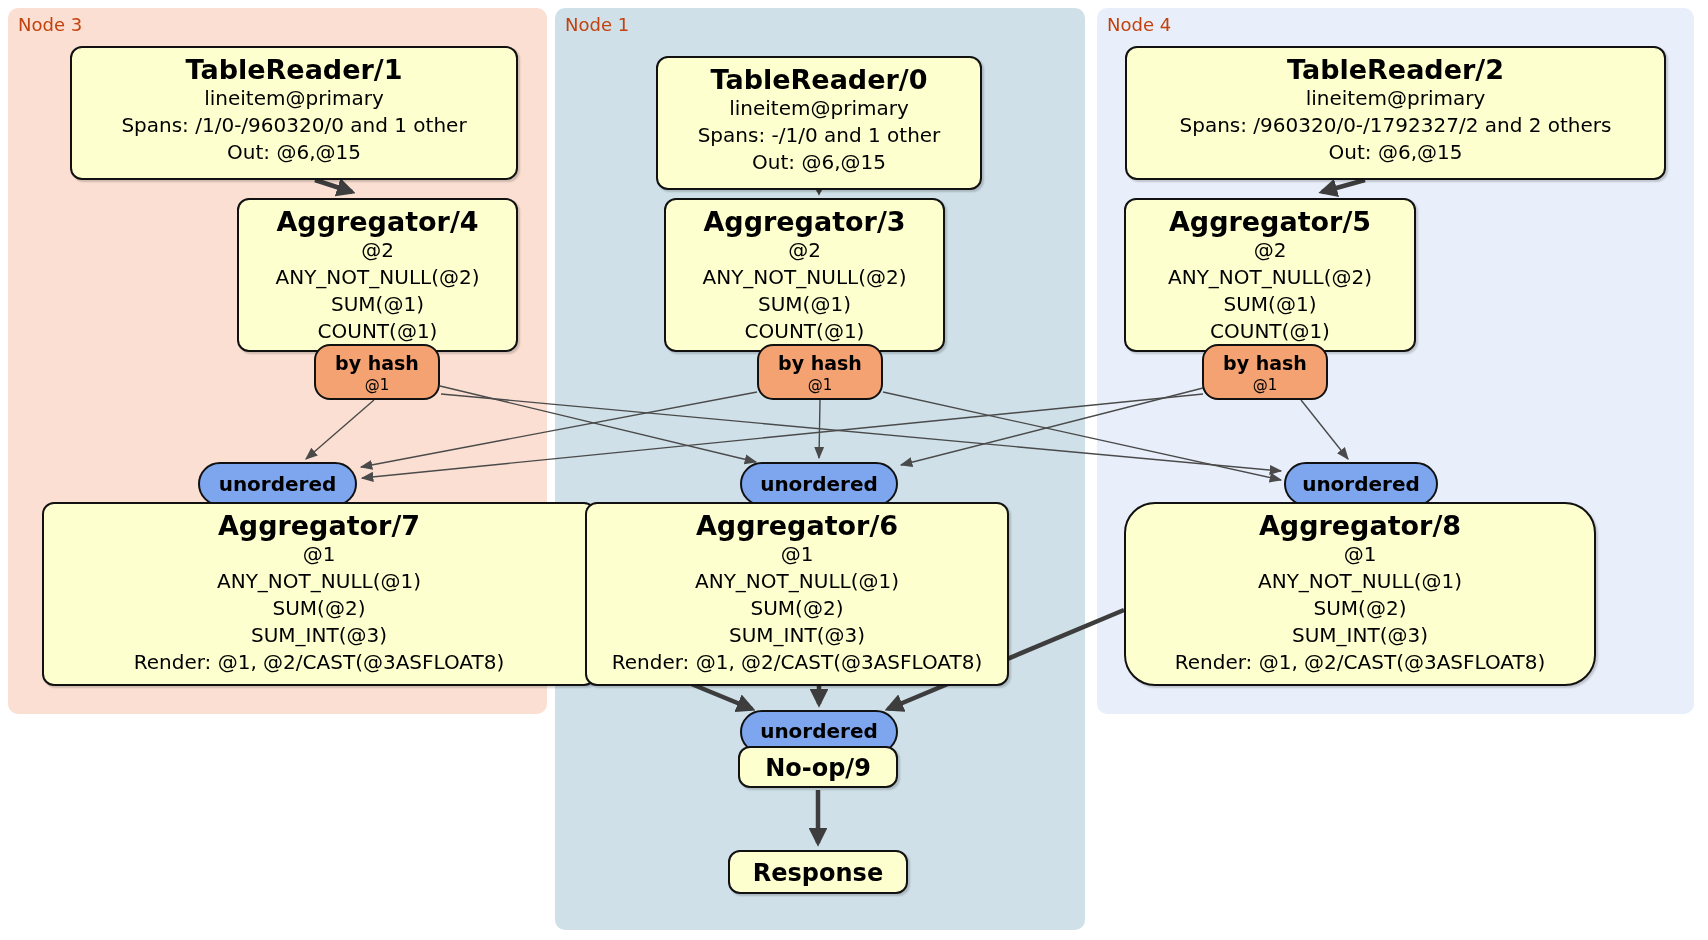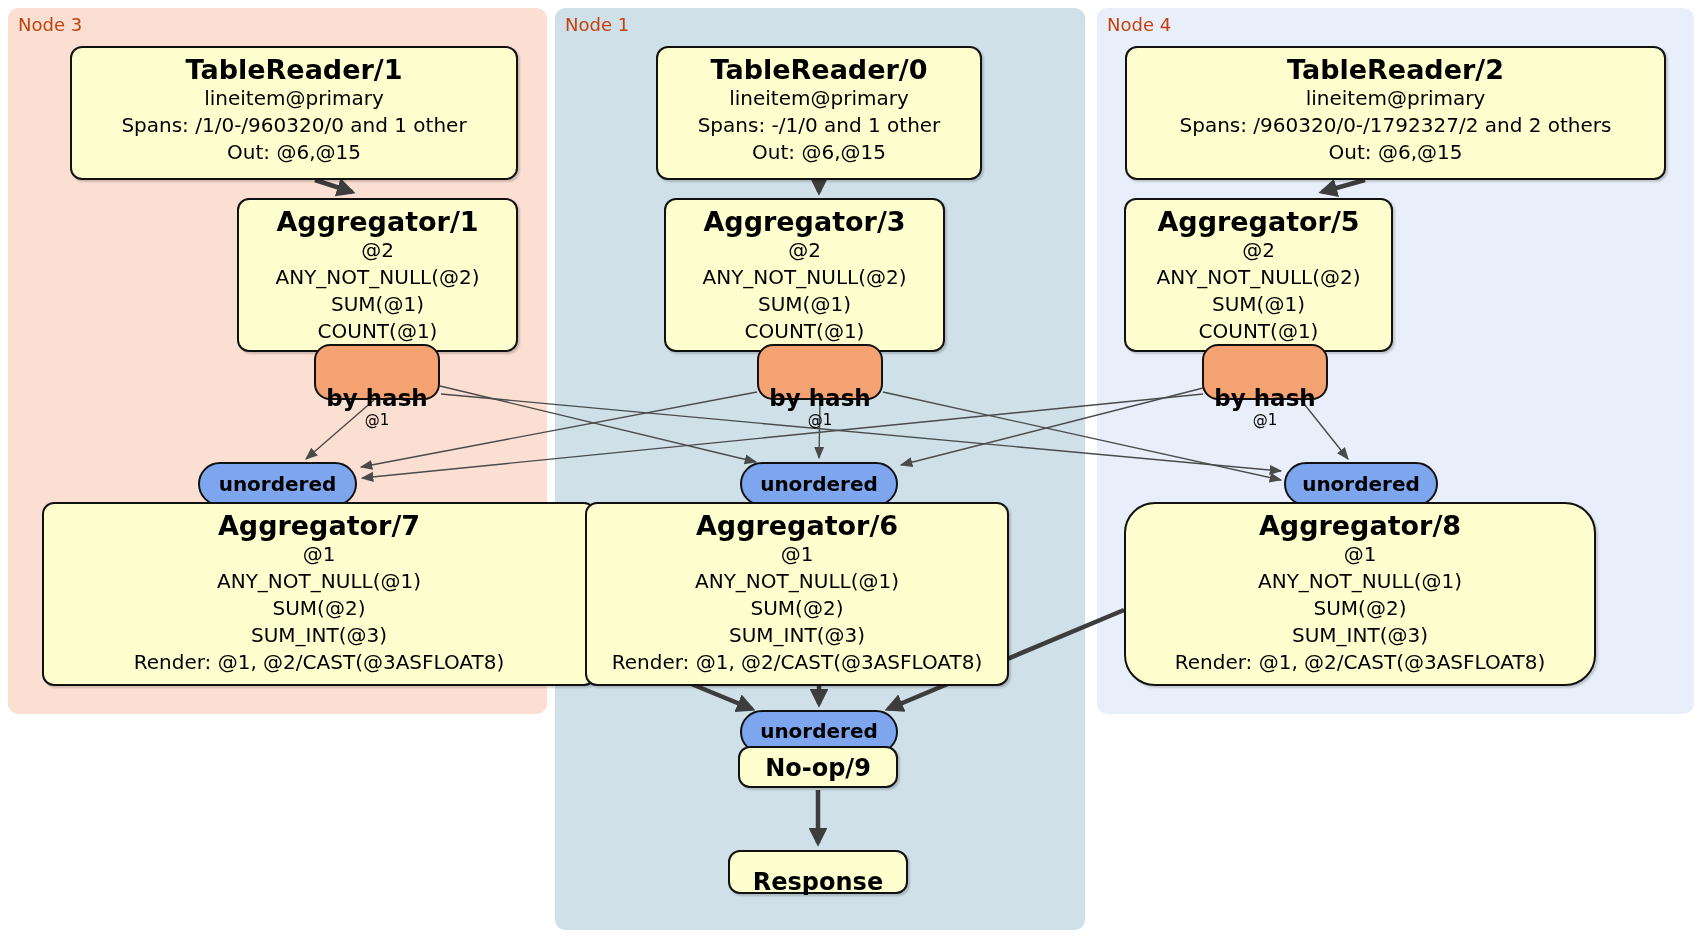--- a/index.html
+++ b/index.html
@@ -19,37 +19,37 @@
   .edge-thick{stroke:#3d3d3d;stroke-width:4.5;fill:none;}
   
   .proc{
     position:absolute;background:var(--proc-fill,#feffce);border:2px solid #111;
     border-radius:12px;text-align:center;padding-top:7px;box-sizing:border-box;
     box-shadow:2px 2px 2px rgba(0,0,0,0.18);
   }
   .proc-title{font-weight:bold;font-size:27px;line-height:30px;}
   .proc-line{font-size:20px;line-height:27px;white-space:nowrap;}
   #tr1{left:70px;top:46px;width:448px;height:134px;}
-  #tr0{left:656px;top:46px;width:326px;height:134px;}
+  #tr0{left:656px;top:56px;width:326px;height:134px;}
   #tr2{left:1125px;top:46px;width:541px;height:134px;}
   #agg4{left:237px;top:198px;width:281px;height:154px;}
   #agg3{left:664px;top:198px;width:281px;height:154px;}
-  #agg5{left:1124px;top:198px;width:269px;height:154px;}
+  #agg5{left:1124px;top:198px;width:292px;height:154px;}
   #agg7{left:42px;top:502px;width:554px;height:184px;}
   #agg6{left:585px;top:502px;width:424px;height:184px;}
   #agg8{left:1124px;top:502px;width:472px;height:184px;border-radius:31px;}
   #noop{left:738px;top:746px;width:160px;height:42px;padding-top:4px;}
-  #response{left:728px;top:850px;width:180px;height:44px;padding-top:14px;}
+  #response{left:728px;top:850px;width:180px;height:44px;padding-top:5px;}
   #noop .proc-title,#response .proc-title{font-size:24px;line-height:32px;}
   
   .router{
     position:absolute;background:var(--router-fill,#f4a271);border:2px solid #111;
     border-radius:16px;text-align:center;box-sizing:border-box;padding-top:4px;
   }
-  .router-label{font-weight:bold;font-size:23px;line-height:26px;margin-top:35px;}
+  .router-label{font-weight:bold;font-size:19px;line-height:26px;}
   .router-detail{font-size:15px;line-height:18px;}
   #hash-left{left:314px;top:344px;width:126px;height:56px;}
   #hash-mid{left:757px;top:344px;width:126px;height:56px;}
   #hash-right{left:1202px;top:344px;width:126px;height:56px;}
   
   .sync{
     position:absolute;background:var(--stream-fill,#7da6ef);border:2px solid #111;
     border-radius:22px;text-align:center;box-sizing:border-box;
     font-weight:bold;font-size:20px;line-height:40px;
   }
@@ -117,21 +117,21 @@
     <div class="proc-line">Out: @6,@15</div>
   </div>
   <div class="proc" id="tr2">
     <div class="proc-title">TableReader/2</div>
     <div class="proc-line">lineitem@primary</div>
     <div class="proc-line">Spans: /960320/0-/1792327/2 and 2 others</div>
     <div class="proc-line">Out: @6,@15</div>
   </div>
 
   <div class="proc" id="agg4">
-    <div class="proc-title">Aggregator/1</div>
+    <div class="proc-title">Aggregator/4</div>
     <div class="proc-line">@2</div>
     <div class="proc-line">ANY_NOT_NULL(@2)</div>
     <div class="proc-line">SUM(@1)</div>
     <div class="proc-line">COUNT(@1)</div>
   </div>
   <div class="proc" id="agg3">
     <div class="proc-title">Aggregator/3</div>
     <div class="proc-line">@2</div>
     <div class="proc-line">ANY_NOT_NULL(@2)</div>
     <div class="proc-line">SUM(@1)</div>

